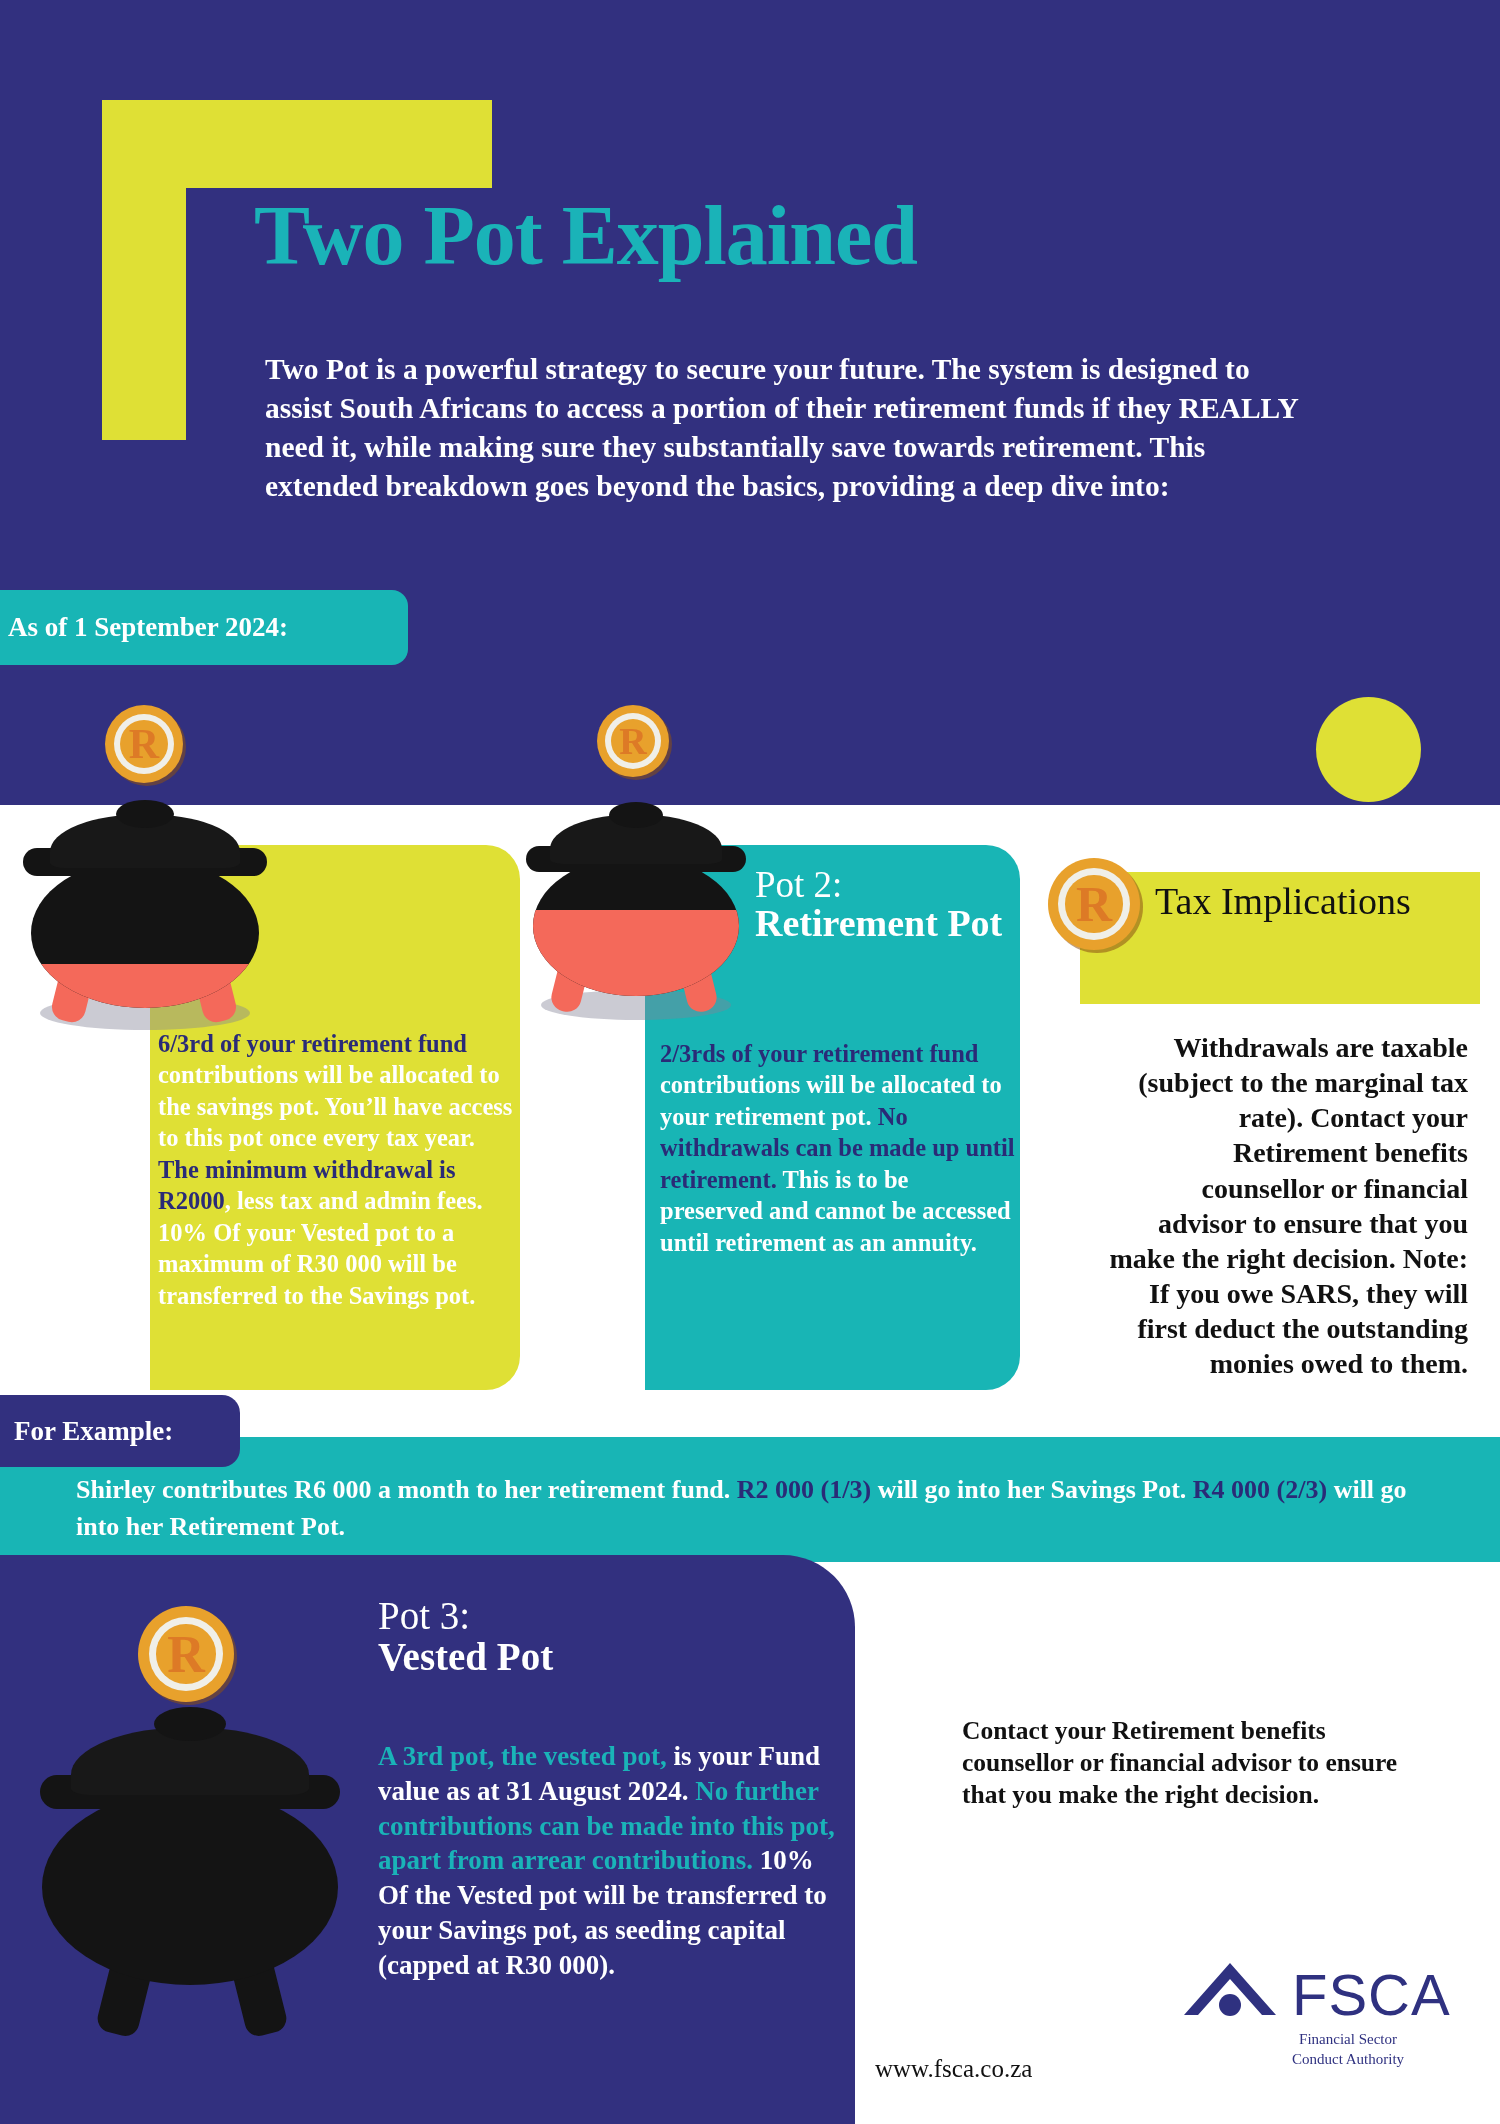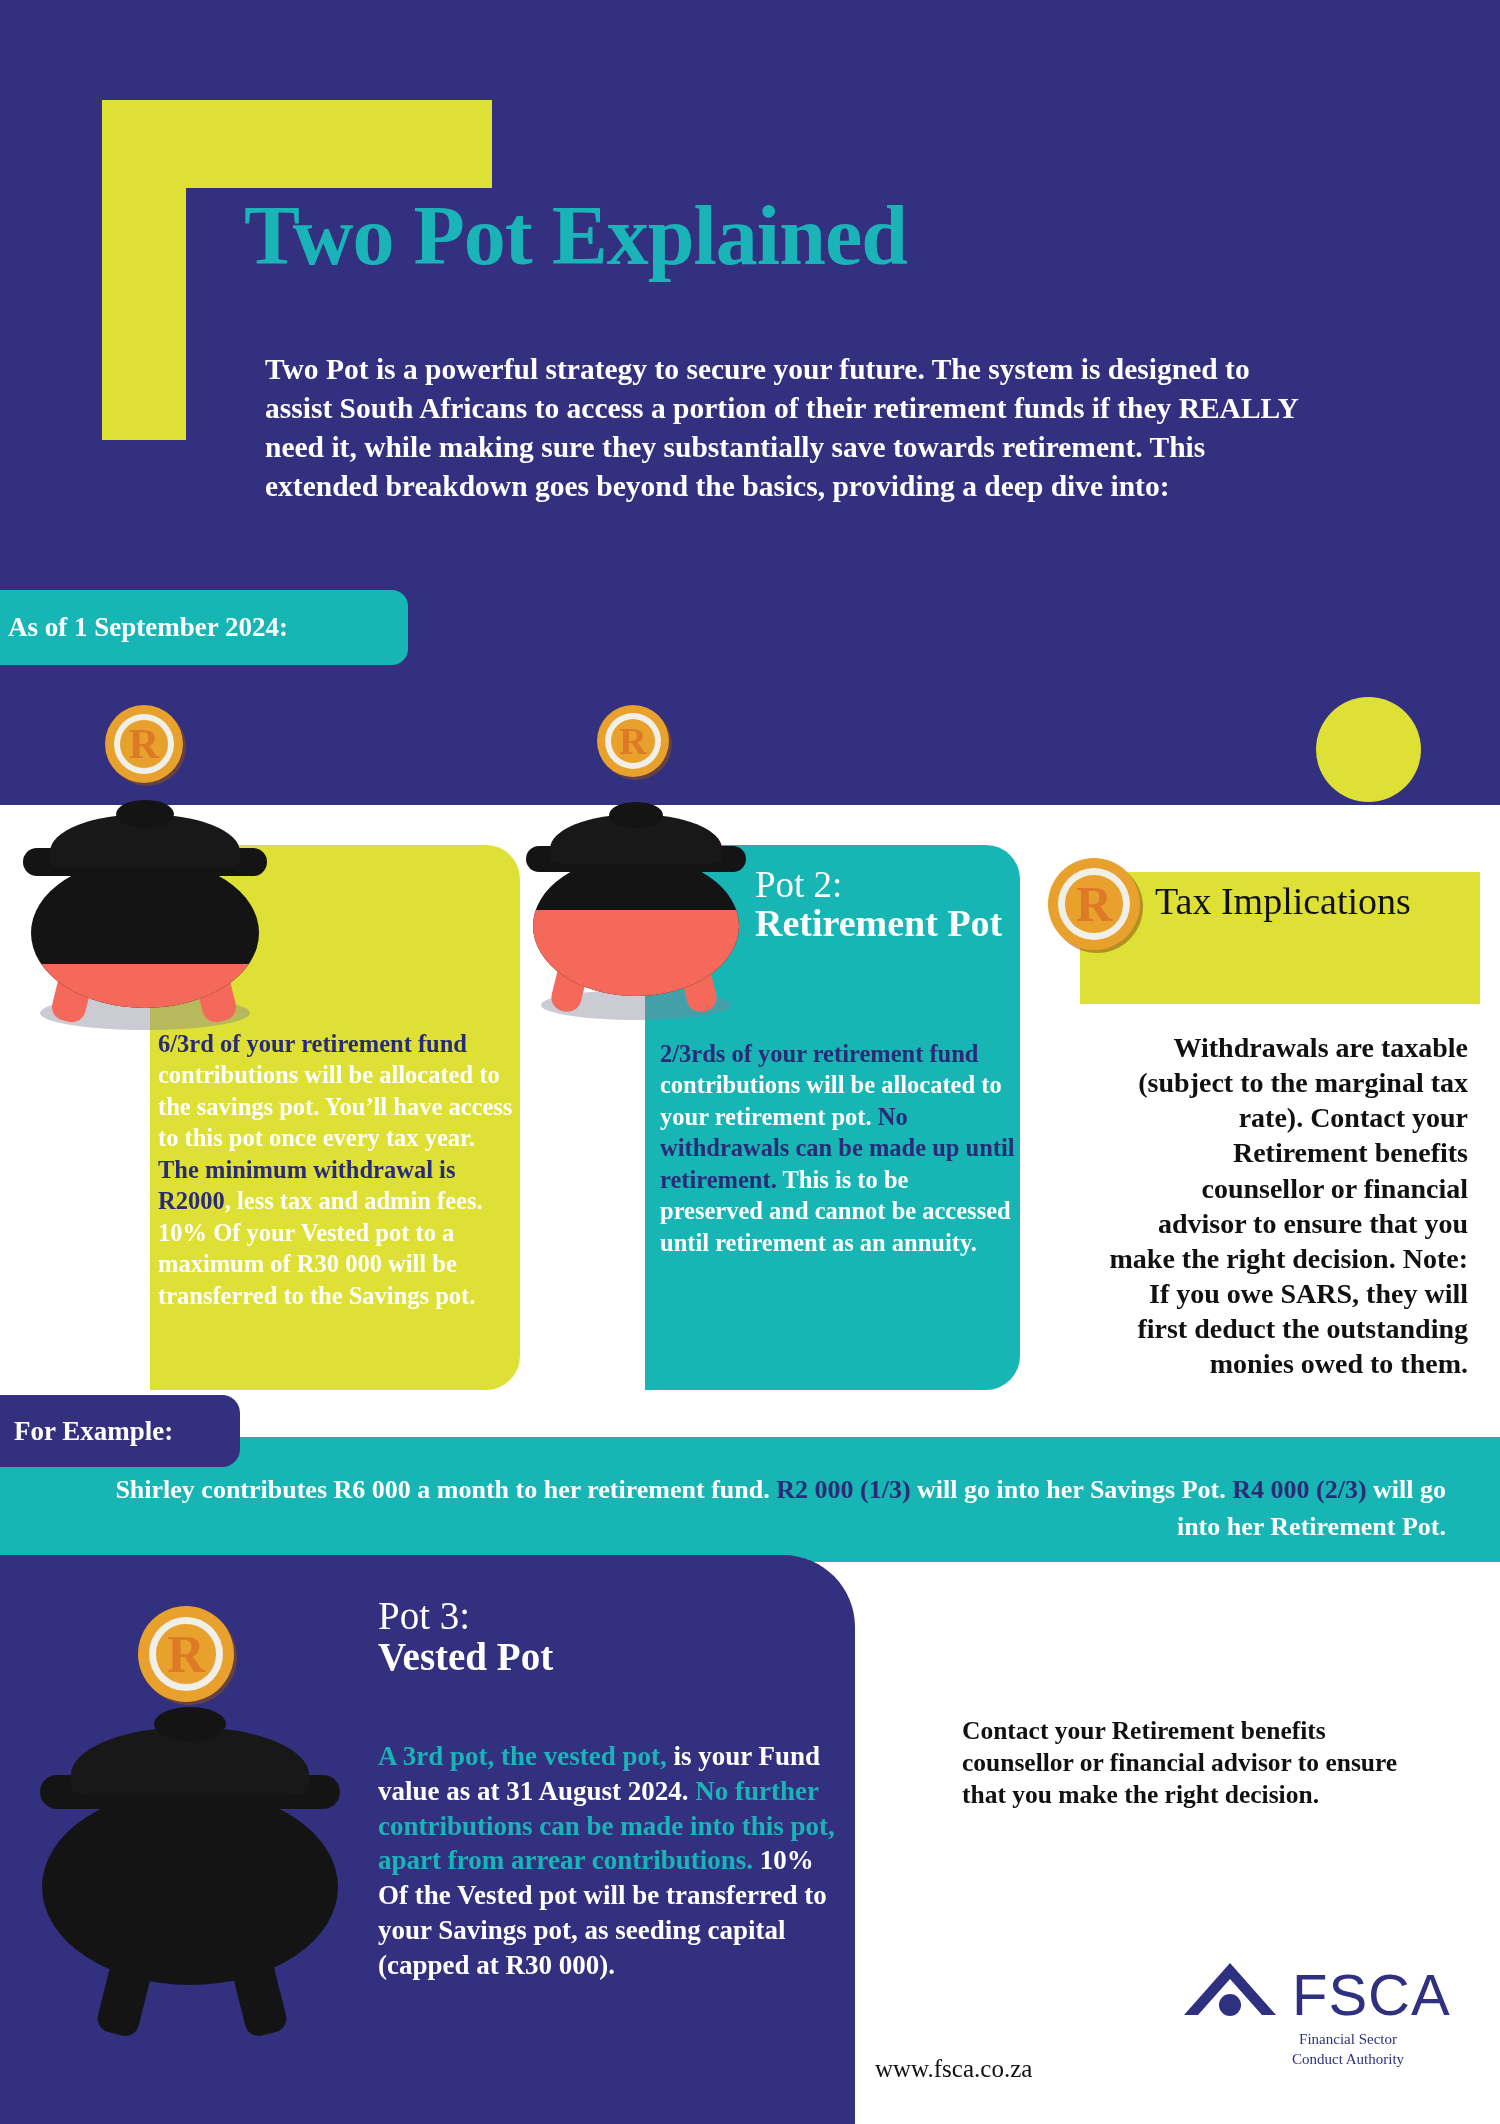--- a/index.html
+++ b/index.html
@@ -19,21 +19,21 @@
                  border-bottom-right-radius:0;}
   .band-white-3{position:absolute;left:0;top:1562px;width:1500px;height:562px;background:#ffffff;}
   .band-navy-bottom{position:absolute;left:0;top:1555px;width:855px;height:569px;background:#32307f;
                     border-top-right-radius:72px;}
 
   
   .bracket-v{position:absolute;left:102px;top:100px;width:84px;height:340px;background:#dfe035;}
   .bracket-h{position:absolute;left:102px;top:100px;width:390px;height:88px;background:#dfe035;}
 
   
-  .title{position:absolute;left:244px;top:194px;color:#1ab3b8;
+  .title{position:absolute;left:254px;top:194px;color:#1ab3b8;
          font-size:84px;font-weight:bold;letter-spacing:-1px;line-height:1;
          font-family:"Liberation Serif", serif;}
   .intro{position:absolute;left:265px;top:350px;width:1040px;
          color:#ffffff;font-size:29.5px;line-height:1.32;font-weight:bold;
          font-family:"Liberation Serif", serif;}
 
   
   .asof{position:absolute;left:0;top:590px;width:408px;height:75px;background:#18b5b5;
         border-top-right-radius:16px;border-bottom-right-radius:16px;
         display:flex;align-items:center;}
@@ -98,21 +98,21 @@
            font-size:28px;line-height:1.255;color:#111;font-weight:bold;
            font-family:Liberation Serif, serif;text-align:right;}
 
   
   .ex-tab{position:absolute;left:0;top:1395px;width:240px;height:72px;background:#32307f;
           border-top-right-radius:18px;border-bottom-right-radius:18px;display:flex;align-items:center;z-index:4;}
   .ex-tab span{color:#ffffff;font-size:27px;font-weight:bold;padding-left:14px;
                font-family:"Liberation Serif", serif;}
   .ex-body{position:absolute;left:76px;top:1472px;width:1370px;
            color:#ffffff;font-size:26px;line-height:1.42;font-weight:bold;
-           font-family:"Liberation Serif", serif;z-index:4;text-align:right;}
+           font-family:"Liberation Serif", serif;z-index:4;}
   .ex-body b{color:#2a2b77;}
 
   
   .p3head{position:absolute;left:378px;top:1596px;width:430px;}
   .p3head .kick{font-size:39px;color:#ffffff;font-weight:normal;line-height:1.05;
                 font-family:"Liberation Serif", serif;}
   .p3head .name{font-size:39px;color:#ffffff;font-weight:bold;line-height:1.05;
                 font-family:"Liberation Serif", serif;}
   .p3body{position:absolute;left:378px;top:1718px;width:470px;
           font-size:27px;line-height:1.29;color:#ffffff;font-weight:bold;

